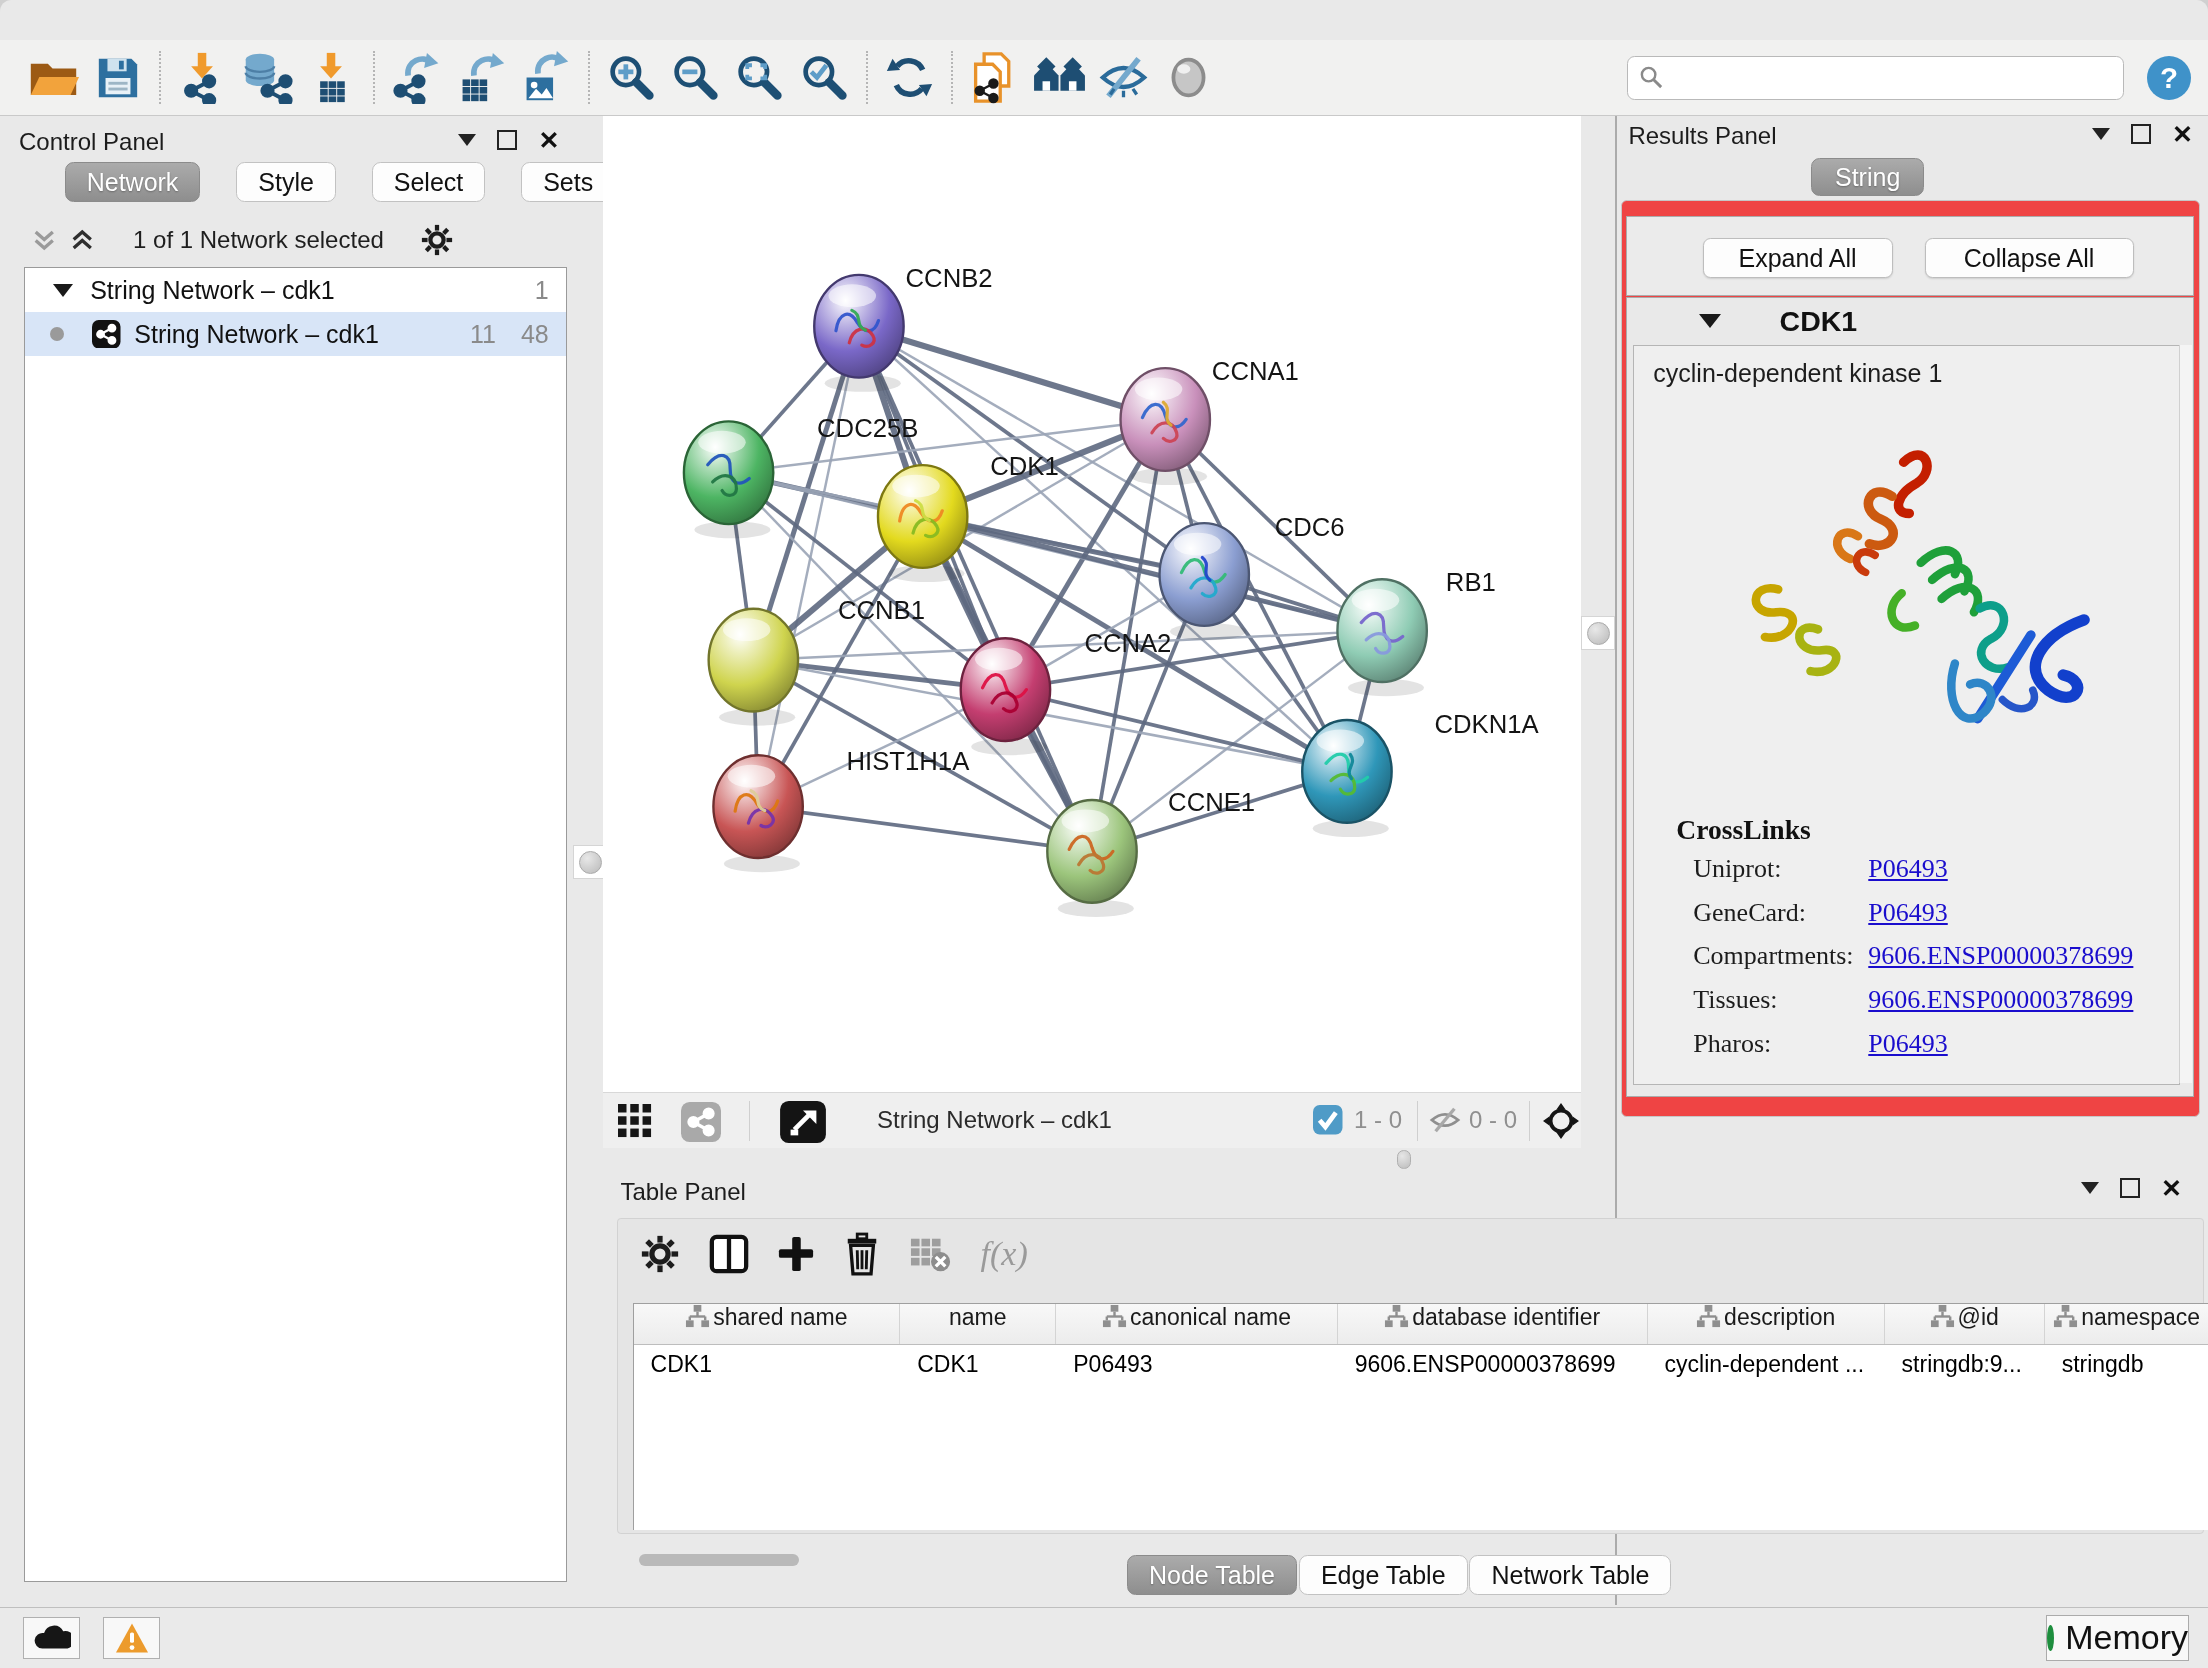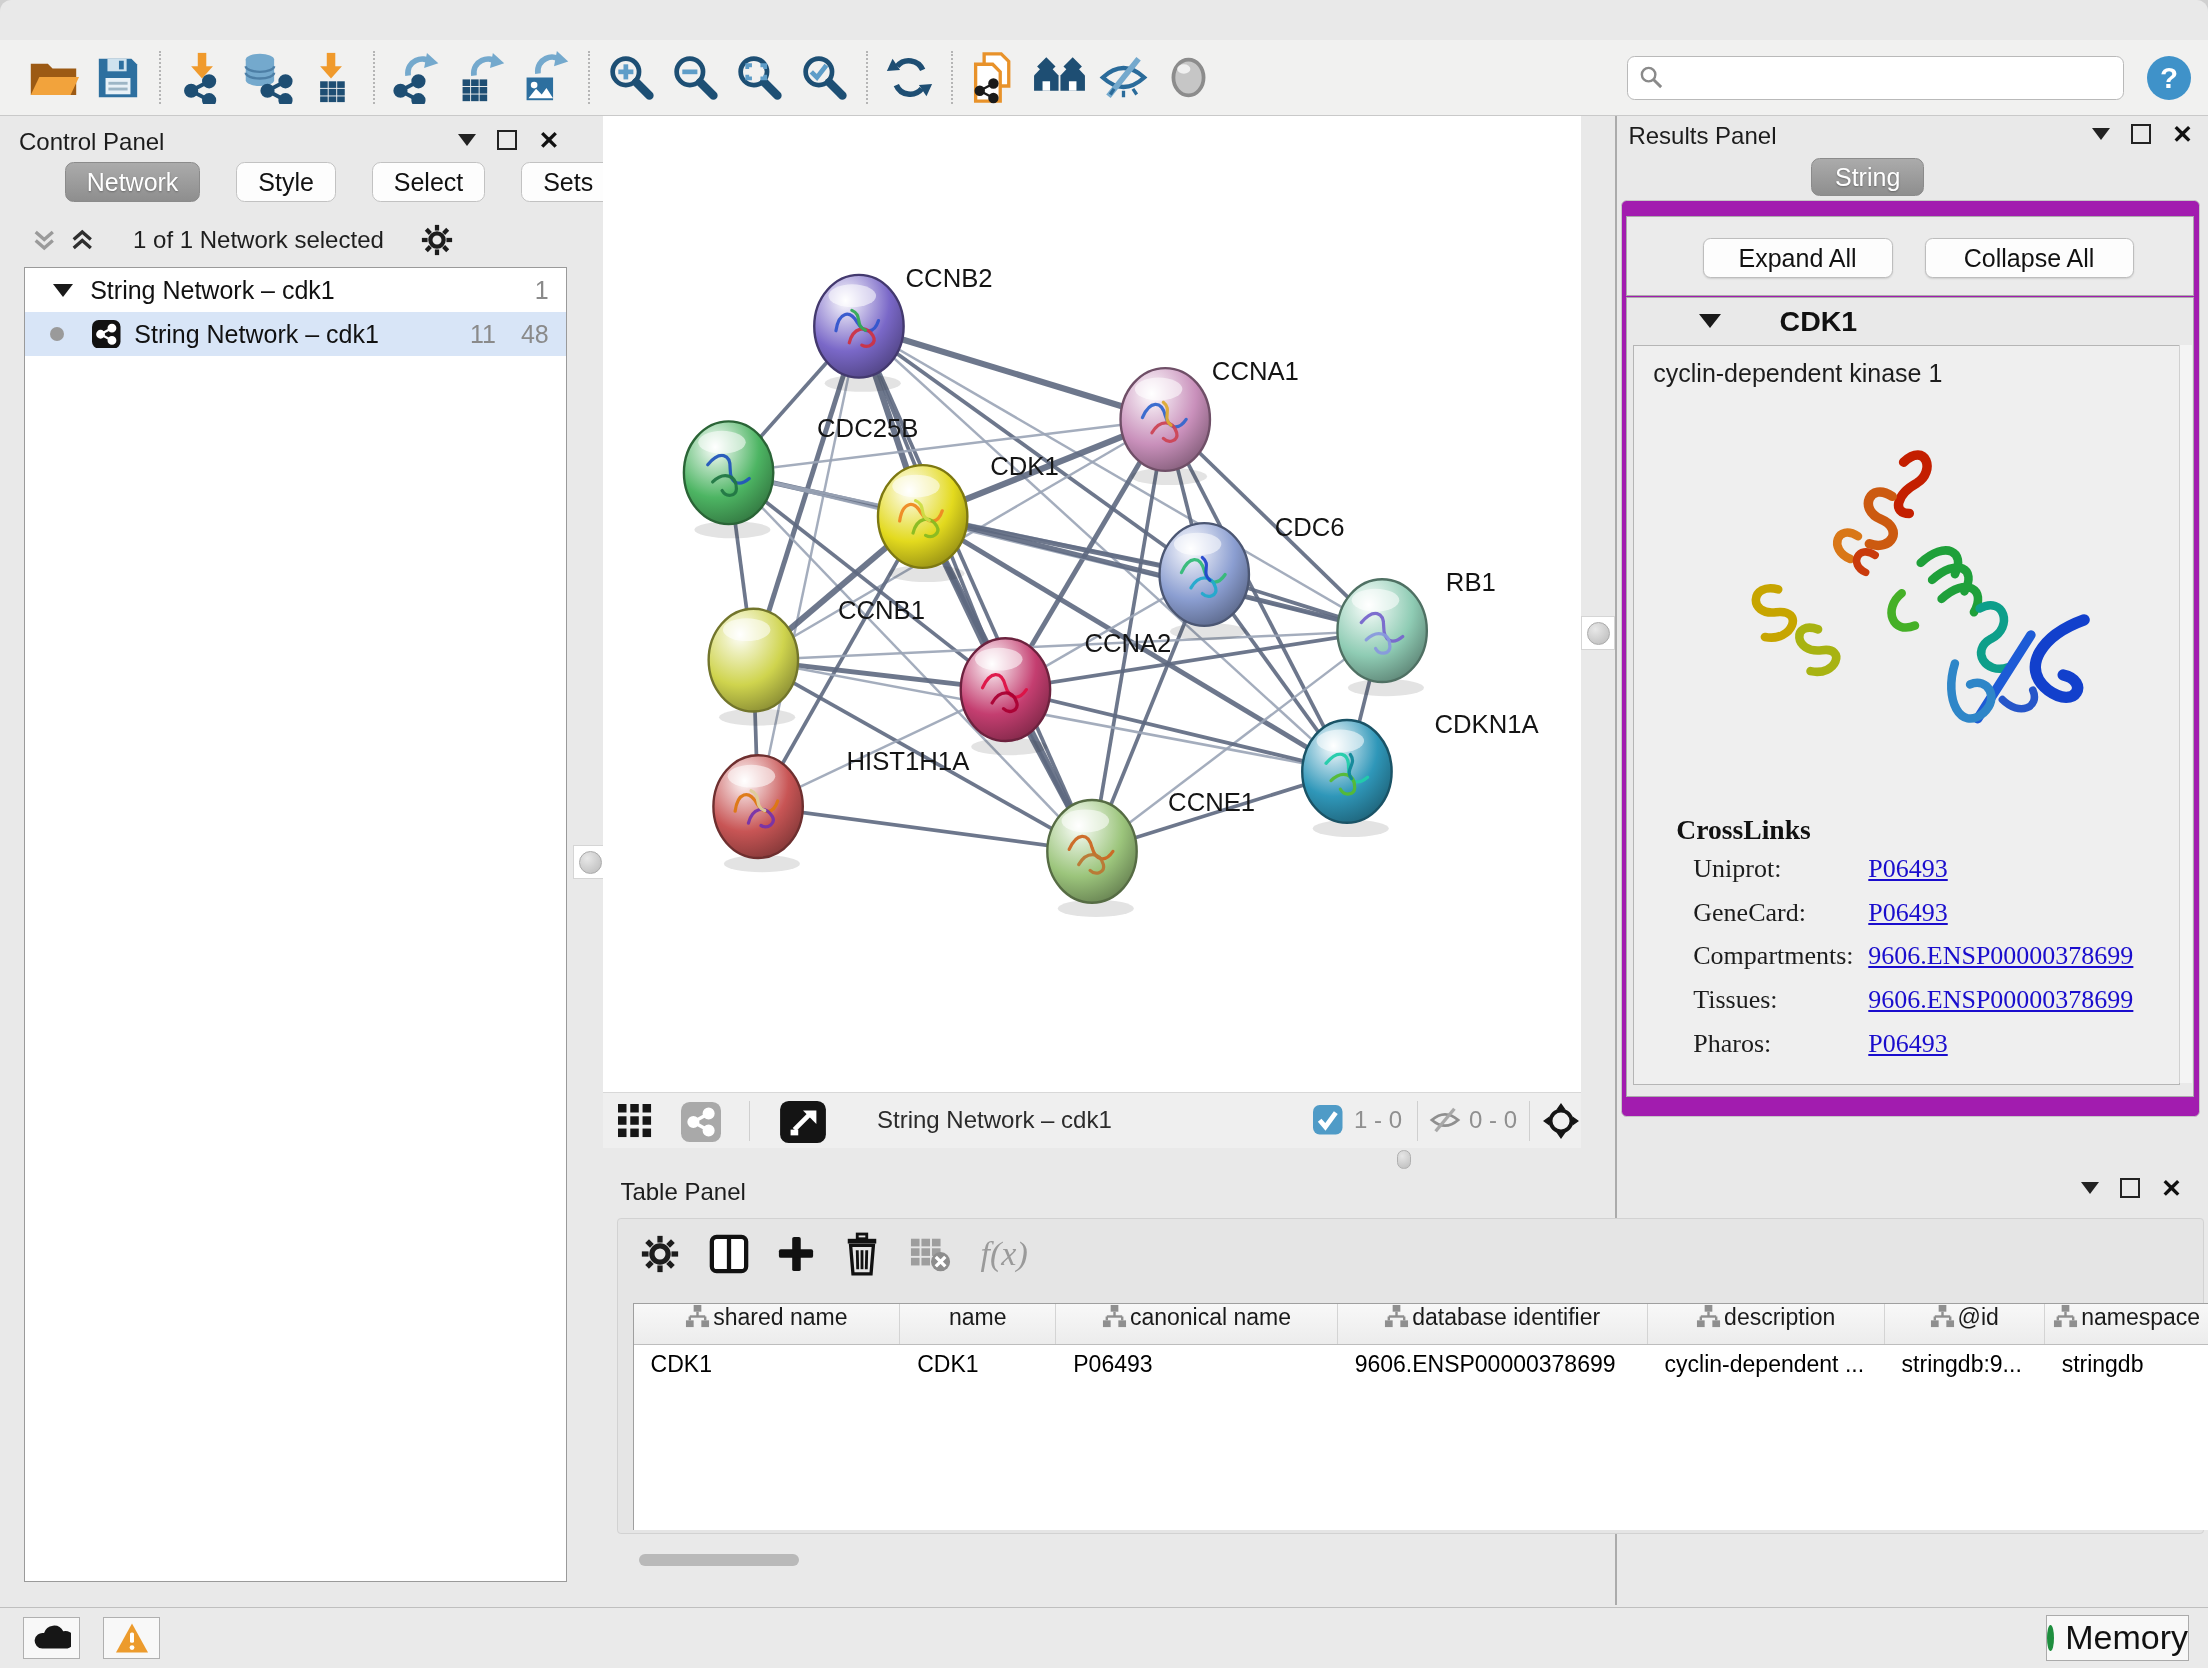--- a/index.html
+++ b/index.html
@@ -39,21 +39,21 @@
   .nt-sep{position:absolute;top:7.6px;height:40px;border-left:1.9px solid #cfcfcf;}
   .nt-text{font-size:24px;color:#2b2b2b;}
   .nt-gray{font-size:24px;color:#8f8f8f;}
   
   .grip-handle{position:absolute;width:32px;height:32px;background:#fff;border:1px solid #d5d5d5;display:flex;align-items:center;justify-content:center;}
   .grip-circle{width:21px;height:21px;border-radius:50%;background:radial-gradient(circle at 35% 30%,#e8e8e8,#b9b9b9);border:1px solid #aaa;}
   .hgrip{position:absolute;left:1397px;top:1150px;width:12.4px;height:17px;border-radius:6.7px;background:radial-gradient(circle at 35% 30%,#e6e6e6,#bdbdbd);border:1px solid #b0b0b0;}
   
   .results-panel{position:absolute;left:1615px;top:116px;width:593px;height:1489px;border-left:2.9px solid #ababab;background:#e9e9e9;}
   .string-tab{position:absolute;left:194px;top:42px;height:36px;padding:0 23px;background:linear-gradient(#ababab,#8e8e8e);color:#fff;font-size:25px;border-radius:8.6px;border:1.4px solid #8b8b8b;display:flex;align-items:center;text-shadow:0 1px 1.9px rgba(0,0,0,.3);}
-  .rp-outer{position:absolute;left:3.8px;top:84px;width:577px;height:915px;background:#a21caf;border:1.9px solid #c6c6c6;border-radius:5.7px;}
+  .rp-outer{position:absolute;left:3.8px;top:84px;width:577px;height:915px;background:#ef4444;border:1.9px solid #c6c6c6;border-radius:5.7px;}
   .rp-buttons{position:absolute;left:3.8px;top:15px;width:566px;height:78px;border:1.9px solid #ababab;background:#ebebeb;}
   .rp-btn{position:absolute;top:21px;height:38px;background:#fdfdfd;border:1.4px solid #bdbdbd;border-radius:7.6px;font-size:25px;color:#111;display:flex;align-items:center;justify-content:center;box-shadow:0 1px 1.9px rgba(0,0,0,.12);}
   .cdk1-box{position:absolute;left:3.8px;top:96px;width:566px;height:798px;border:1.9px solid #ababab;background:#e9e9e9;}
   .cdk1-header{position:absolute;left:0;top:0;width:100%;height:46px;display:flex;align-items:center;}
   .cdk1-body{position:absolute;left:6.7px;top:47px;width:545px;height:738px;border:1.4px solid #b5b5b5;background:#efefef;}
   .rp-scroll{position:absolute;right:1px;top:47px;width:11.4px;height:738px;background:#f4f4f4;border-left:1px solid #d0d0d0;}
   .xl-title{font-family:"Liberation Serif",serif;font-weight:bold;font-size:27.6px;color:#111;}
   .xl-row{position:absolute;font-family:"Liberation Serif",serif;font-size:26px;color:#1c1c1c;}
   .xl-link{color:#1a0dcd;text-decoration:underline;font-family:"Liberation Serif",serif;font-size:26px;}
   
@@ -890,20 +890,25 @@
           <div class="td" style="width:158px">CDK1</div>
           <div class="td" style="width:285px">P06493</div>
           <div class="td" style="width:314px">9606.ENSP00000378699</div>
           <div class="td" style="width:240px">cyclin-dependent ...</div>
           <div class="td" style="width:162px">stringdb:9...</div>
           <div class="td" style="width:166px">stringdb</div>
         </div>
       </div>
       <div class="hscroll"></div>
     </div>
+    <div class="tp-tabs">
+      <div class="tab active">Node Table</div>
+      <div class="tab">Edge Table</div>
+      <div class="tab">Network Table</div>
+    </div>
   </div>
 
   <div class="statusbar">
     <div class="sb-btn" style="left:23px;width:55px">
         <span>
           <svg width="38" height="28.5" viewBox="0 0 44 32">
             <path d="M11 29a9 9 0 1 1 1.8-17.8A12 12 0 0 1 35 9a8.5 8.5 0 0 1 5 20z" fill="#161616"></path>
           </svg>
         </span>
       </div>

